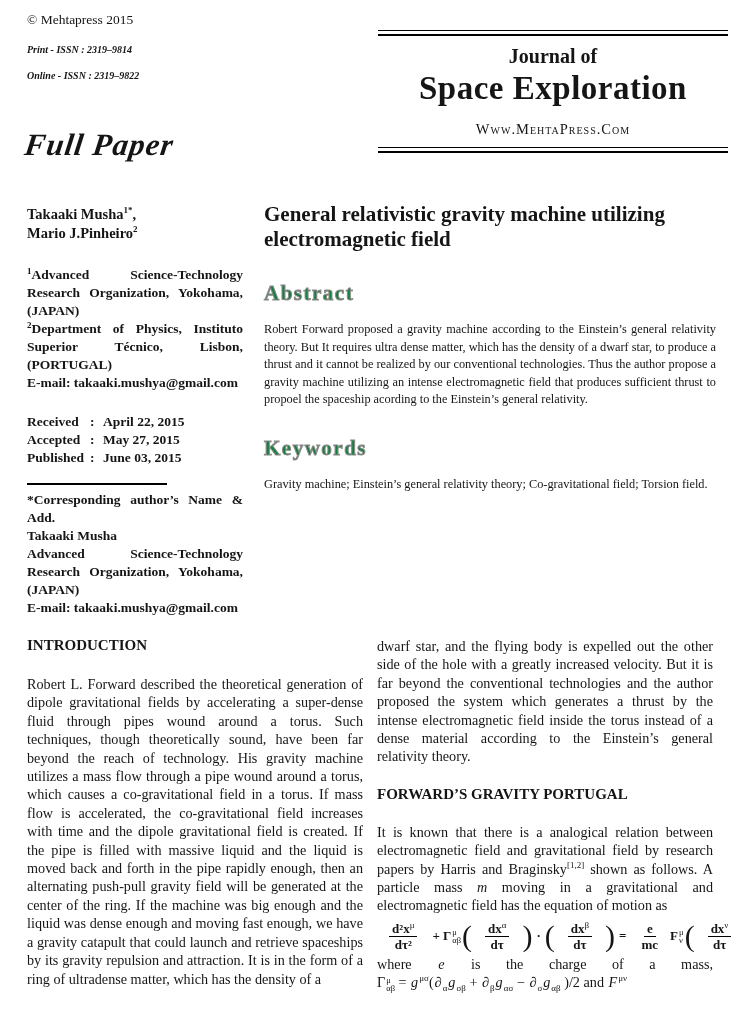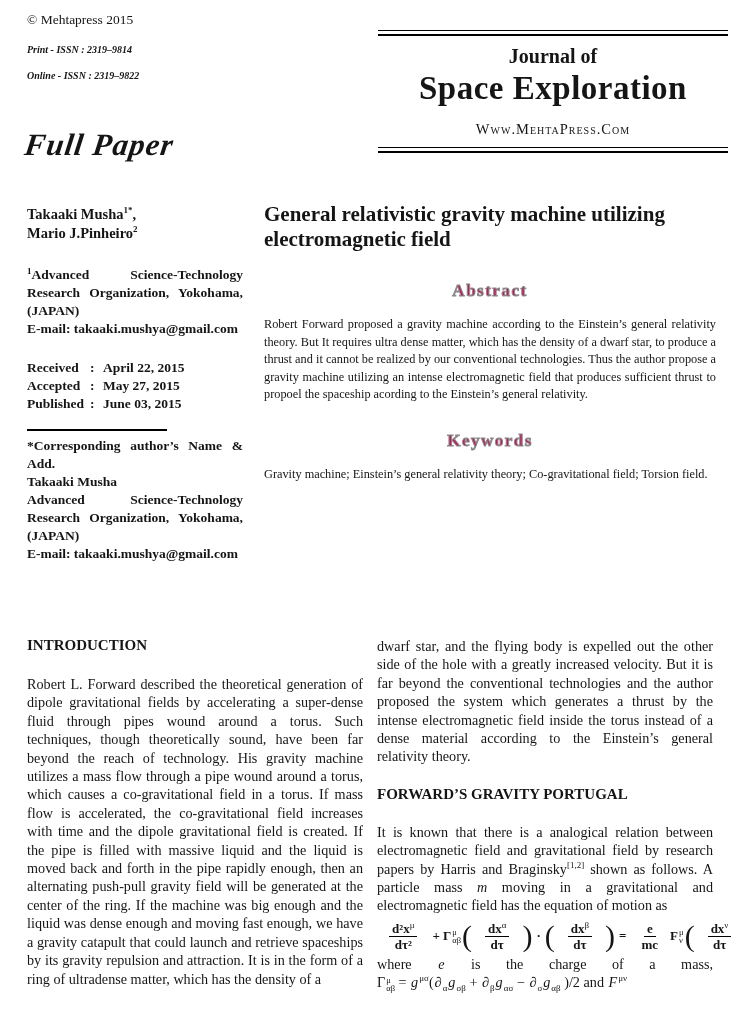--- a/index.html
+++ b/index.html
@@ -41,24 +41,23 @@
   .shortrule{width:140px;border-top:2.5px solid #000;margin:16px 0 6px 0;}
   .cnote{margin:0 0 23px 0;}
   .author2 p{margin:0;}
   sup{font-size:9px;line-height:0;}
   sub{font-size:9px;line-height:0;}
 
   
   .main-col{position:absolute;left:264px;top:202px;width:452px;}
   .title{font-size:21px;font-weight:bold;line-height:1.2;margin:0 0 29px 0;}
   .outline-h{
-    font-size:17px;font-weight:bold;letter-spacing:1.5px;
-    color:#be185d;-webkit-text-stroke:1px #8a8a8a;
+    font-size:21px;font-weight:bold;letter-spacing:1.5px;
+    color:#15803d;-webkit-text-stroke:1px #8a8a8a;
     margin:0 0 15px 0;
-    text-align:center;
   }
   @supports not (-webkit-text-stroke:1px #000){ .outline-h{color:#777;} }
   .abstract{font-size:12.3px;line-height:17.5px;text-align:justify;margin:0 0 27px 0;}
   .keywords{font-size:12.3px;line-height:17.5px;margin:0;}
 
   
   .body-cols{position:absolute;left:27px;top:637px;width:686px;display:flex;gap:14px;}
   .col{width:336px;}
   .sect-h{font-size:15px;font-weight:bold;margin:0 0 21px 0;}
   .sect-h2{font-size:15px;font-weight:bold;margin:20px 0 20px 0;}
@@ -103,20 +102,21 @@
     <div class="dblrule"></div>
   </div>
 
   <div class="sidebar">
     <div class="names">
       <div><span>Takaaki Musha</span><sup>1*</sup><span>,</span></div>
       <div><span>Mario J.Pinheiro</span><sup>2</sup></div>
     </div>
     <div class="affil-block">
       <p><sup>1</sup><span>Advanced Science-Technology Research Organization, Yokohama, (JAPAN)</span></p>
+      <p><sup>2</sup><span>Department of Physics, Instituto Superior Técnico, Lisbon, (PORTUGAL)</span></p>
       <p>E-mail: takaaki.mushya@gmail.com</p>
     </div>
     <div class="dates">
       <div class="drow">
         <span class="dlabel">Received</span>
           <span class="dcolon">:</span>
           <span>April 22, 2015</span>
       </div>
       <div class="drow">
         <span class="dlabel">Accepted</span>

